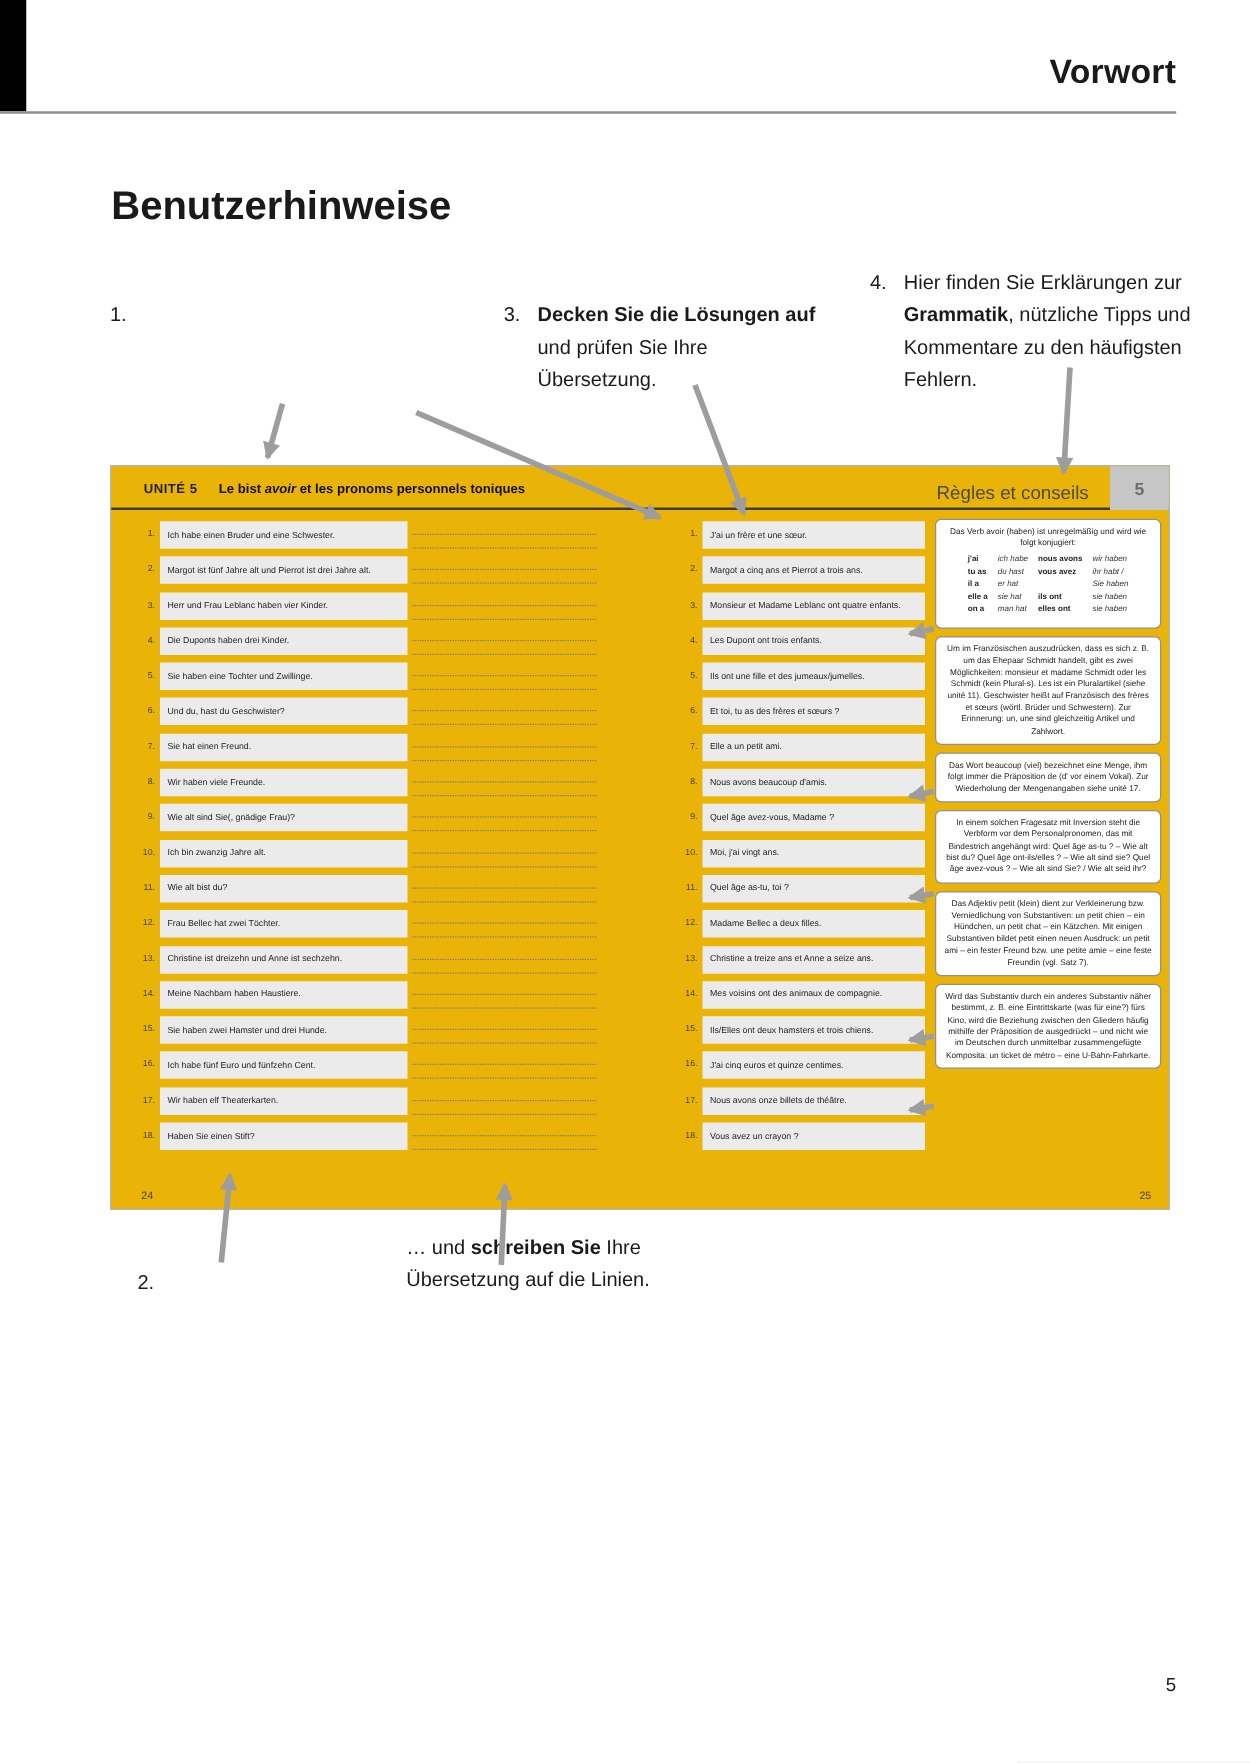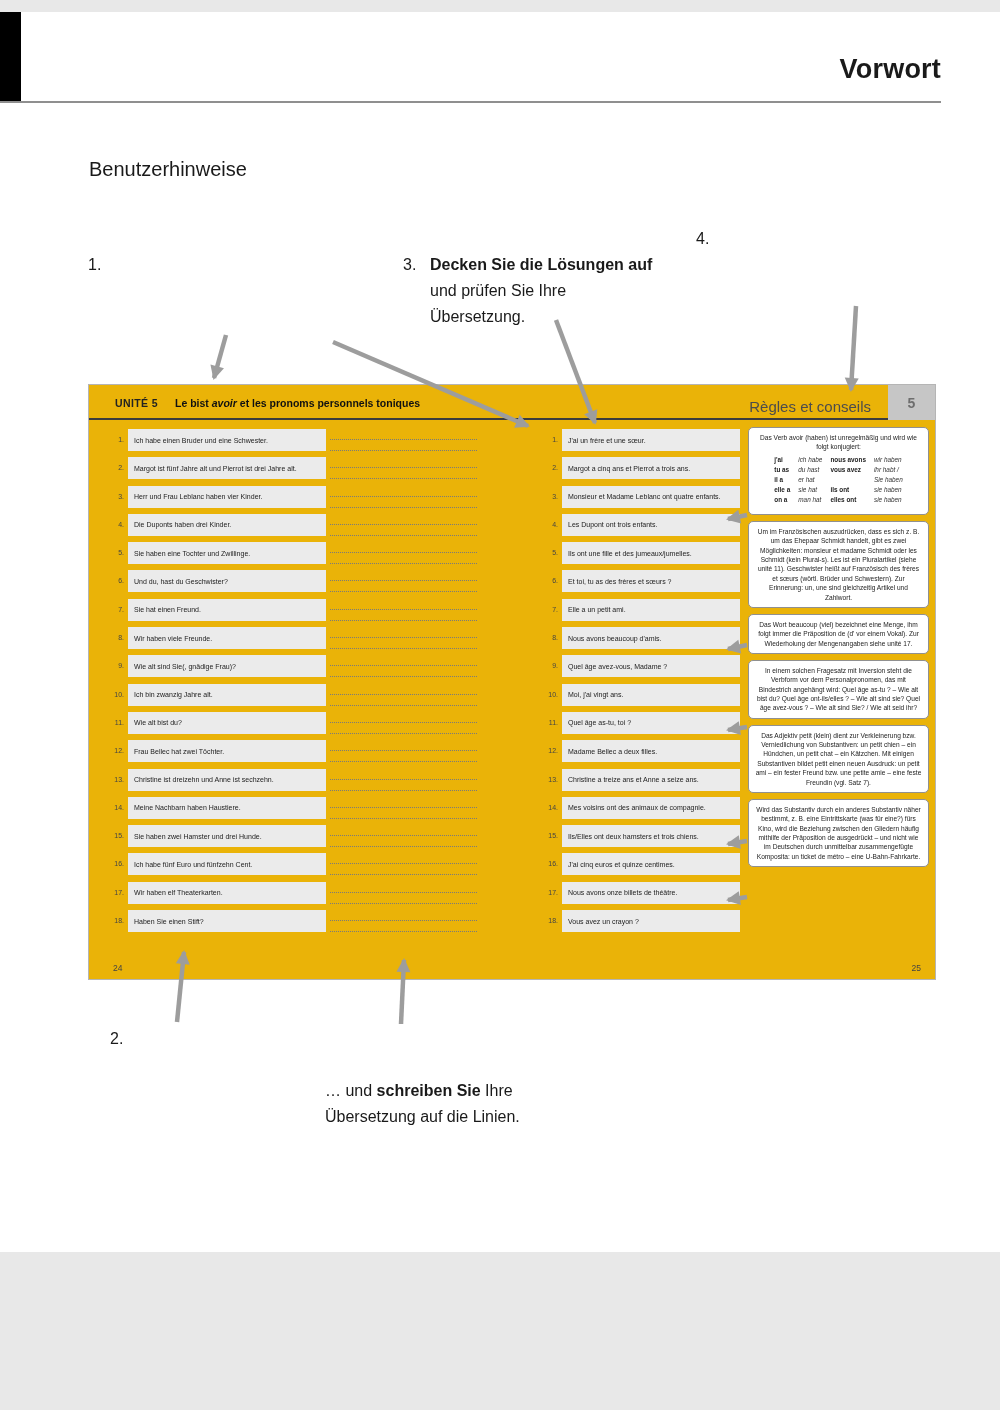--- a/index.html
+++ b/index.html
@@ -1,34 +1,34 @@
 <!DOCTYPE html>
 <html><head>
 <meta charset="utf-8">
 <style>
   * { margin:0; padding:0; box-sizing:border-box; }
   html,body { background:#e8e8e8; }
   body { font-family:"Liberation Sans", sans-serif; color:#1a1a1a; }
   .page {
-    position:relative; width:1000px; height:1240px; background:#ffffff;
-    margin:12px auto; overflow:hidden;
+    position:relative; width:1000px; height:1410px; background:#ffffff;
+    margin:0 auto; overflow:hidden;
   }
   .corner-mark { position:absolute; left:0; top:0; width:21px; height:89px; background:#000; }
   .header-title { position:absolute; top:42px; right:59px; font-size:27px; font-weight:bold; letter-spacing:.2px; }
   .header-rule { position:absolute; top:89px; left:0; width:941px; height:1.5px; background:#8f8f8f; }
-  .section-title { position:absolute; left:89px; top:146px; font-size:20px; font-weight:normal; }
+  .section-title { position:absolute; left:89px; top:146px; font-size:32px; font-weight:bold; }
 
   .step { position:absolute; display:flex; gap:9px; font-size:16px; line-height:1.62; }
   .step .num { flex:0 0 18px; }
   .step b { font-weight:700; }
   .step-1 { left:88px; top:240px; width:258px; }
   .step-3 { left:403px; top:240px; width:250px; }
   .step-4 { left:696px; top:214px; width:258px; }
   .step-2 { left:110px; top:1014px; width:185px; }
-  .write-note { position:absolute; left:325px; top:1066px; width:248px; font-size:16px; line-height:1.62; }
+  .write-note { position:absolute; left:325px; top:986px; width:248px; font-size:16px; line-height:1.62; }
 
   
   .spread { position:absolute; left:88px; top:372px; width:848px; height:596px; border:1.5px solid #b5b5b5; background:#eab308; }
   .spread-header { position:absolute; left:0; top:0; right:0; height:35px; border-bottom:2px solid #3c3c3c; }
   .unit-label { position:absolute; left:26px; top:12px; font-size:10.5px; font-weight:600; letter-spacing:.4px; color:#222; }
   .spread-title { position:absolute; left:86px; top:12px; font-size:10.5px; font-weight:700; color:#111; }
   .spread-title i { font-style:italic; }
   .rules-label { position:absolute; right:64px; top:13px; font-size:15px; color:#4c4c4c; }
   .unit-tab { position:absolute; right:0; top:0; width:47px; height:35px; background:#c6c6c6; display:flex; align-items:center; justify-content:center; font-size:14px; font-weight:700; color:#6e6e6e; }
 
@@ -70,20 +70,21 @@
 
   <div class="step step-1">
     <span class="num">1.</span>
   </div>
   <div class="step step-3">
     <span class="num">3.</span>
     <span><b>Decken Sie die Lösungen auf</b><span> und prüfen Sie Ihre Übersetzung.</span></span>
   </div>
   <div class="step step-4">
     <span class="num">4.</span>
+    <span><span>Hier finden Sie Erklärungen zur </span><b>Grammatik</b><span>, nützliche Tipps und Kommentare zu den häufigsten Fehlern.</span></span>
   </div>
   <div class="step step-2">
     <span class="num">2.</span>
   </div>
   <div class="write-note">
     <span>… und </span><b>schreiben Sie</b><span> Ihre Übersetzung auf die Linien.</span>
   </div>
 
   <div class="spread">
     <div class="spread-header">

